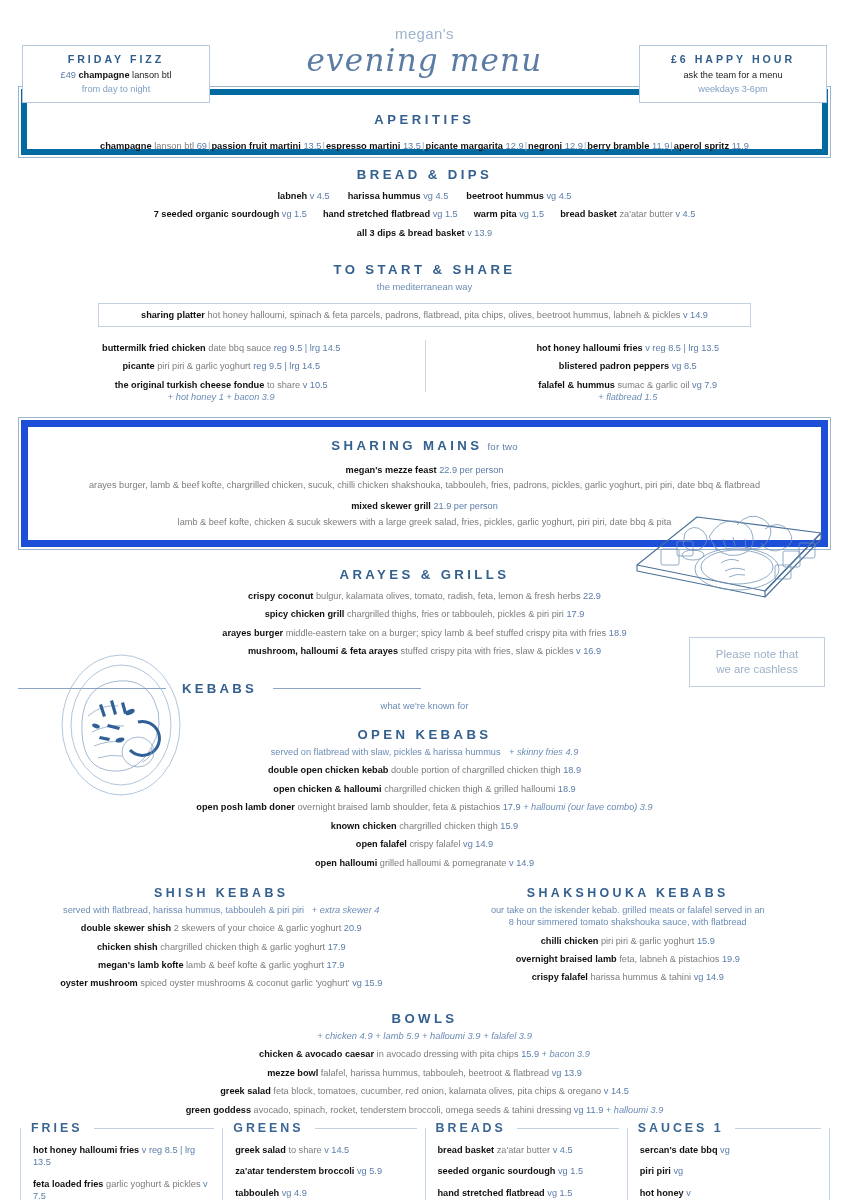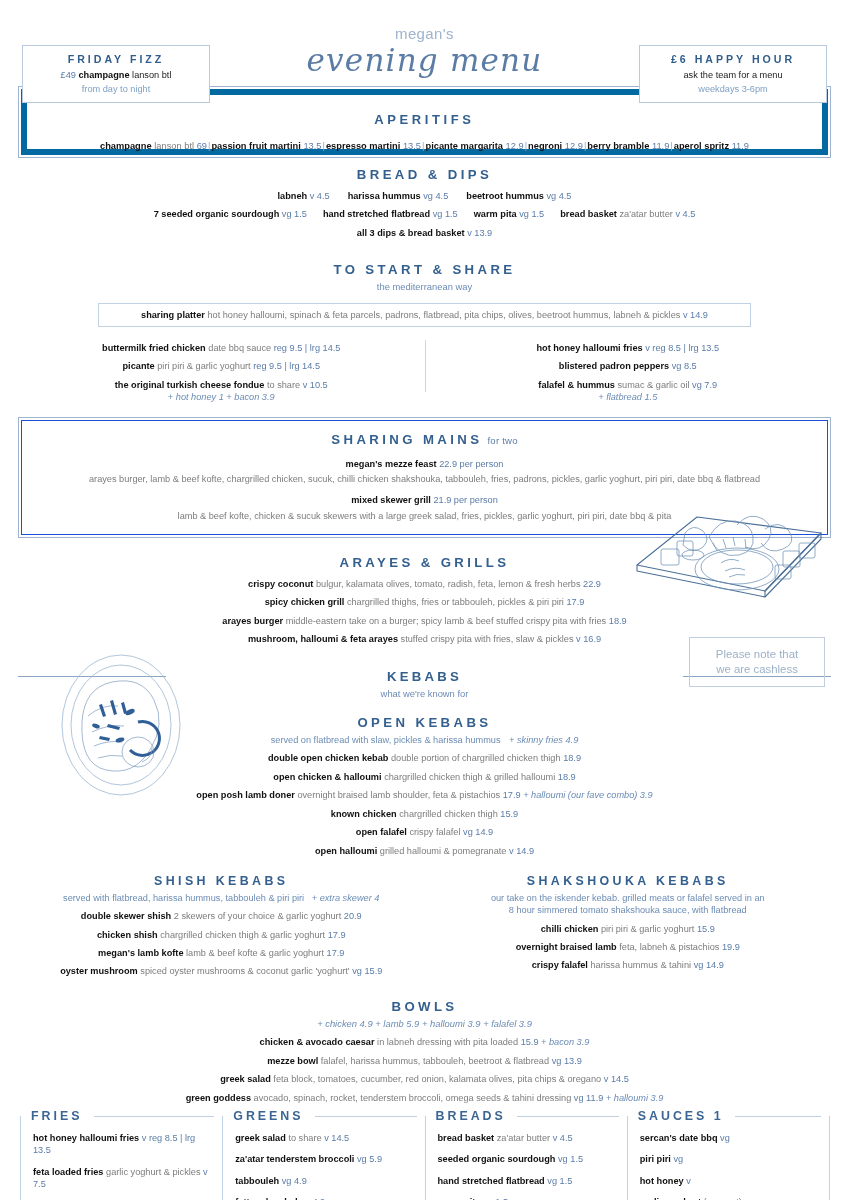--- a/index.html
+++ b/index.html
@@ -134,29 +134,29 @@
     width: 1px; background: #c9d6e4;
   }
 
   
   .mains-box {
     margin: 13px 18px 0 18px;
     border: 1px solid #9cb4d0;
     padding: 2px;
   }
   .mains-inner {
-    border: 1px solid #1d4ed8;
+    border: 7px solid #1d4ed8;
     padding: 10px 6px 12px;
     text-align: center;
   }
 
   
   .rule-head {
-    display: flex; align-items: center; justify-content: space-between;
-    gap: 4px; margin-top: 4px;
+    display: flex; align-items: center; justify-content: flex-start;
+    gap: 16px; margin-top: 4px;
   }
   .rule-head .line { height: 1px; background: #8ba5c2; width: 148px; }
 
   
   .note-box {
     position: absolute;
     right: 24px; top: 637px;
     width: 136px; height: 50px;
     border: 1px solid #bfcfe0;
     display: flex; flex-direction: column;
@@ -397,21 +397,21 @@
           <div class="row"><span class="nm">crispy falafel</span> <span class="ds">harissa hummus &amp; tahini</span> <span class="vg">vg</span> <span class="pr">14.9</span></div>
         </div>
     </div>
   </div>
 </div>
 
 <div class="section" style="margin-top:20px;">
   <div class="sec-title">BOWLS</div>
   <div class="ctr add" style="margin-top:2px;font-size:9.4px;">+ chicken 4.9   + lamb 5.9   + halloumi 3.9   + falafel 3.9</div>
   <div id="bowls-list">
-      <div class="row"><span class="nm">chicken &amp; avocado caesar</span> <span class="ds">in labneh dressing with pita loaded</span> <span class="pr">15.9</span> <span class="add">+ bacon 3.9</span></div>
+      <div class="row"><span class="nm">chicken &amp; avocado caesar</span> <span class="ds">in avocado dressing with pita chips</span> <span class="pr">15.9</span> <span class="add">+ bacon 3.9</span></div>
       <div class="row"><span class="nm">mezze bowl</span> <span class="ds">falafel, harissa hummus, tabbouleh, beetroot &amp; flatbread</span> <span class="vg">vg</span> <span class="pr">13.9</span></div>
       <div class="row"><span class="nm">greek salad</span> <span class="ds">feta block, tomatoes, cucumber, red onion, kalamata olives, pita chips &amp; oregano</span> <span class="vg">v</span> <span class="pr">14.5</span></div>
       <div class="row"><span class="nm">green goddess</span> <span class="ds">avocado, spinach, rocket, tenderstem broccoli, omega seeds &amp; tahini dressing</span> <span class="vg">vg</span> <span class="pr">11.9</span> <span class="add">+ halloumi 3.9</span></div>
     </div>
 </div>
 
 <div class="bottom" id="sides-cols">
     <div class="bcol">
       <div class="bcol-head">
         <span class="t">FRIES</span>

